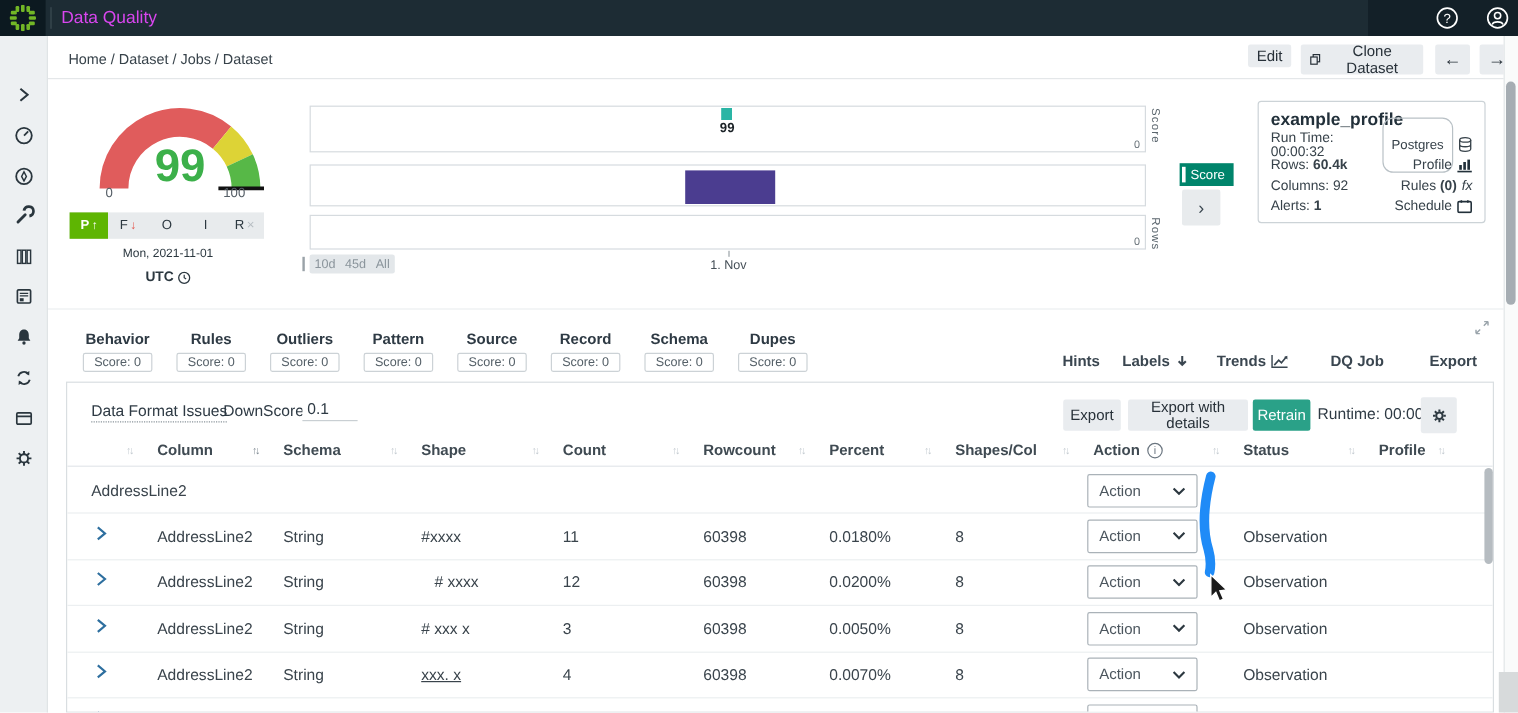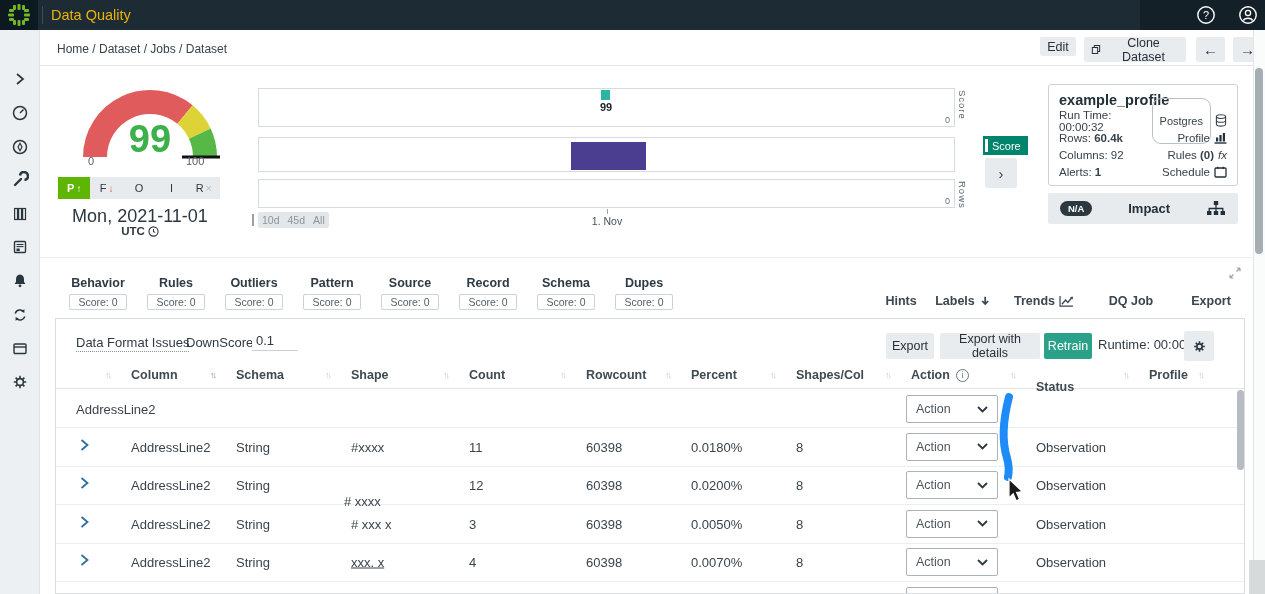--- a/index.html
+++ b/index.html
@@ -5,41 +5,41 @@
   html,body{margin:0;padding:0;background:#fff;}
   *{box-sizing:border-box;font-family:"Liberation Sans",sans-serif;}
   .page{position:relative;width:1265px;height:594px;overflow:hidden;background:#fff;}
   .abs{position:absolute;}
 
   
   .navbar{left:0;top:0;width:1265px;height:30px;background:#1d2c34;}
   .nav-right{left:1140px;top:0;width:125px;height:30px;background:#132028;}
   .logo-tile{left:0;top:0;width:38px;height:30px;background:#0c1920;display:flex;align-items:center;justify-content:center;}
   .nav-sep{left:42px;top:6px;width:1px;height:18px;background:#3c4c54;}
-  .app-title{left:51px;top:7px;color:#eab308;font-size:14.5px;}
+  .app-title{left:51px;top:7px;color:#d946ef;font-size:14.5px;}
   .search-seg{left:170px;top:0;width:970px;height:30px;background:#223039;display:flex;align-items:center;}
   .search-input{background:transparent;border:none;outline:none;color:#cfd8dc;font-size:12.5px;width:600px;}
   .search-input::placeholder{color:#8a99a1;}
 
   
   .crumb-bar{left:40px;top:30px;width:1225px;height:36px;background:#fff;border-bottom:1px solid #e4e7e9;}
   .crumb{left:57px;top:42px;font-size:12px;color:#37424a;}
   .btn{background:#e9ecef;border:none;border-radius:2px;color:#273038;font-size:12.5px;display:inline-flex;align-items:center;justify-content:center;gap:5px;cursor:pointer;}
 
   
   .sidebar{left:0;top:30px;width:40px;height:564px;background:#edf0f2;border-right:1px solid #e0e4e6;}
   .side-ic{position:absolute;left:11px;width:18px;height:18px;}
 
   
   .gauge-num{left:118px;top:118px;width:64px;text-align:center;font-size:38px;font-weight:bold;color:#3cb04a;}
   .gauge-lab{font-size:11px;color:#555e66;}
   .pfoir{left:58px;top:177px;width:162px;height:22px;background:#e8ebed;display:flex;}
   .pfoir .cell{flex:1;display:flex;align-items:center;justify-content:center;font-size:11px;color:#2c3840;gap:2px;cursor:pointer;}
   .pfoir .cell.active{background:#5eb502;color:#fff;font-weight:bold;}
-  .gdate{left:40px;top:206px;width:200px;text-align:center;font-size:18px;color:#2c3840;}
+  .gdate{left:40px;top:206px;width:200px;text-align:center;font-size:10px;color:#2c3840;}
   .gutc{left:40px;top:225px;width:200px;text-align:center;font-size:11.5px;font-weight:bold;color:#2c3840;display:flex;align-items:flex-end;justify-content:center;gap:3px;}
 
   
   .strip{background:#fff;border:1px solid #d6dbdf;}
   .vlab{font-size:9.5px;color:#5b666e;writing-mode:vertical-rl;letter-spacing:1px;}
   .zero{font-size:9px;color:#6a747b;}
   .ranges{left:258px;top:212px;height:16px;background:#e3e7ea;display:flex;align-items:center;padding:0 4px;gap:8px;border-radius:2px;}
   .ranges span{font-size:10.5px;color:#8b959c;cursor:pointer;}
   .xtick-line{left:607px;top:209px;width:1px;height:5px;background:#9aa2a8;}
   .xtick{left:577px;top:215px;width:60px;text-align:center;font-size:10.5px;color:#454f57;}
@@ -297,31 +297,20 @@
               <svg width="13" height="12" viewBox="0 0 13 12">
                 <rect x="1" y="2" width="11" height="9" rx="1" fill="none" stroke="#22303a" stroke-width="1.3"></rect>
                 <line x1="3.8" y1="0.8" x2="3.8" y2="3" stroke="#22303a" stroke-width="1.3"></line>
                 <line x1="9.2" y1="0.8" x2="9.2" y2="3" stroke="#22303a" stroke-width="1.3"></line>
               </svg>
             </span>
           </span>
         </div>
       </div>
   </aside>
-  <div class="abs impact">
-    <span class="na">N/A</span>
-    <span class="lab">Impact</span>
-    <svg width="20" height="18" viewBox="0 0 20 18">
-      <rect x="7.8" y="1" width="4.4" height="4" fill="#22303a"></rect>
-        <rect x="1" y="11" width="4.4" height="4" fill="#22303a"></rect>
-        <rect x="7.8" y="11" width="4.4" height="4" fill="#22303a"></rect>
-        <rect x="14.6" y="11" width="4.4" height="4" fill="#22303a"></rect>
-      <path d="M10 5v3 M3.2 11V8.5h13.6V11 M10 8.5V11" fill="none" stroke="#22303a" stroke-width="1.3"></path>
-    </svg>
-  </div>
 
   <div class="abs divider"></div>
   <div class="abs tabs" id="tabs">
       <div class="tab">
         <div class="tl">Behavior</div>
         <div class="sc">Score: 0</div>
       </div>
       <div class="tab">
         <div class="tl">Rules</div>
         <div class="sc">Score: 0</div>
@@ -381,21 +370,21 @@
         <span class="hcell" style="left: 413px;">Count</span>
         <span class="sort" style="left: 504px;">↑↓</span>
         <span class="hcell" style="left: 530px;">Rowcount</span>
         <span class="sort" style="left: 609px;">↑↓</span>
         <span class="hcell" style="left: 635px;">Percent</span>
         <span class="sort" style="left: 714px;">↑↓</span>
         <span class="hcell" style="left: 740px;">Shapes/Col</span>
         <span class="sort" style="left: 829px;">↑↓</span>
         <span class="hcell" style="left: 855px;">Action<span class="info-i">i</span></span>
         <span class="sort" style="left: 954px;">↑↓</span>
-        <span class="hcell" style="left: 980px; margin-top: 12px;">Status</span>
+        <span class="hcell" style="left: 980px;">Status</span>
         <span class="sort" style="left: 1067px;">↑↓</span>
         <span class="hcell" style="left: 1093px;">Profile</span>
         <span class="sort" style="left: 1142px;">↑↓</span>
       </div>
     <div id="tbody">
         <div class="trow" style="top: 72px; height: 37px;">
           <span class="tcell" style="left: 20px;">AddressLine2</span>
           <div class="sel">
             <span>Action</span>
             <svg width="11" height="7" viewBox="0 0 11 7">
@@ -421,21 +410,21 @@
             </svg>
           </div>
           <span class="tcell" style="left: 980px;">Observation</span>
         </div>
         <div class="trow" style="top: 147.5px; height: 38.5px;">
           <span class="chev"><svg width="11" height="14" viewBox="0 0 11 14">
               <polyline points="2.5,2 8.5,7 2.5,12" fill="none" stroke="#2e6f9f" stroke-width="1.8"></polyline>
             </svg></span>
           <span class="tcell" style="left: 75px;">AddressLine2</span>
           <span class="tcell" style="left: 180px;">String</span>
-          <span class="tcell" style="left: 288px; margin-top: 16px;"># xxxx</span>
+          <span class="tcell" style="left: 306px;"># xxxx</span>
           <span class="tcell" style="left: 413px;">12</span>
           <span class="tcell" style="left: 530px;">60398</span>
           <span class="tcell" style="left: 635px;">0.0200%</span>
           <span class="tcell" style="left: 740px;">8</span>
           <div class="sel">
             <span>Action</span>
             <svg width="11" height="7" viewBox="0 0 11 7">
               <polyline points="1,1 5.5,5.5 10,1" fill="none" stroke="#2c3840" stroke-width="1.8"></polyline>
             </svg>
           </div>

